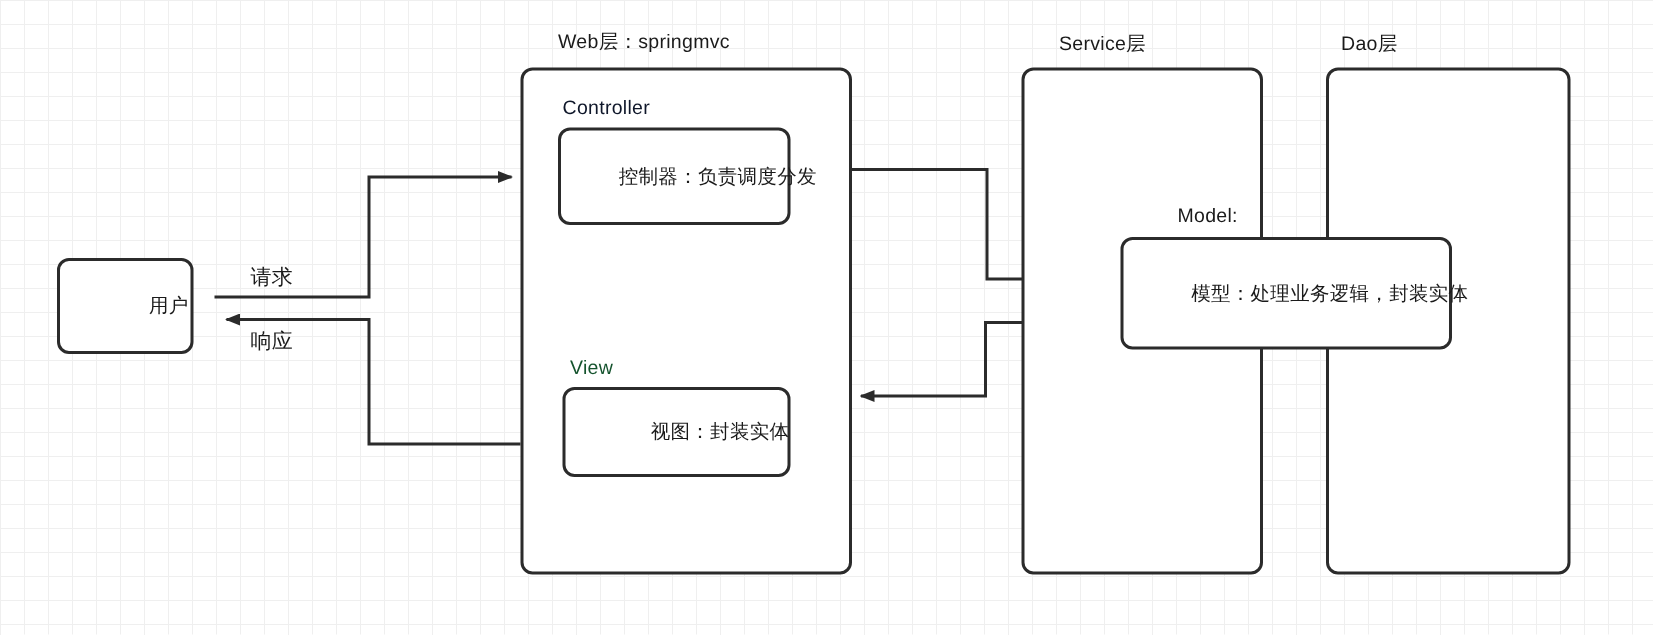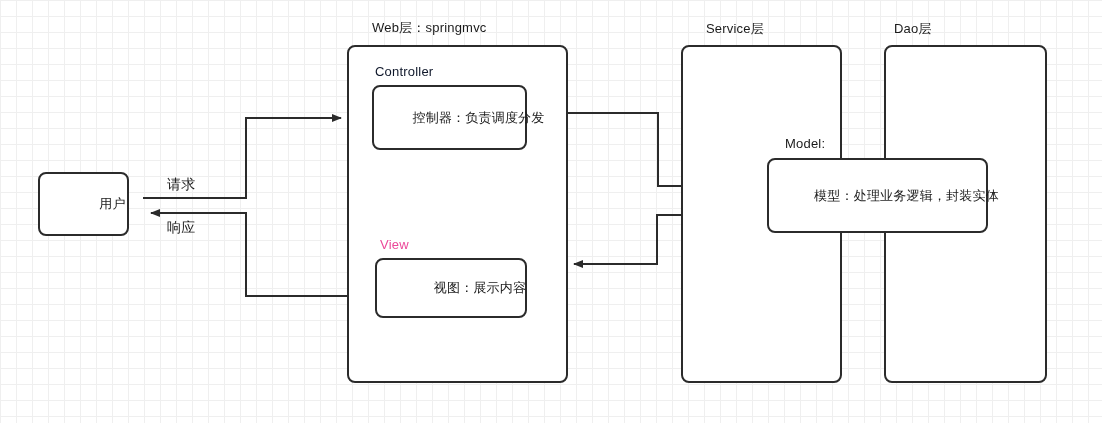--- a/index.html
+++ b/index.html
@@ -111,34 +111,34 @@
 
   <div id="node-group">
       <div class="node" style="left: 38px; top: 172px; width: 91px; height: 64px; border-radius: 8px; border-color: rgb(43, 43, 43);">
         <span class="node-label-text" style="color: rgb(26, 26, 26);">用户</span>
       </div>
       <div class="node" style="left: 347px; top: 45px; width: 221px; height: 338px; border-radius: 8px; border-color: rgb(43, 43, 43);"></div>
       <div class="node" style="left: 372px; top: 85px; width: 155px; height: 65px; border-radius: 8px; border-color: rgb(43, 43, 43);">
         <span class="node-label-text" style="color: rgb(26, 26, 26);">控制器：负责调度分发</span>
       </div>
       <div class="node" style="left: 375px; top: 258px; width: 152px; height: 60px; border-radius: 8px; border-color: rgb(43, 43, 43);">
-        <span class="node-label-text" style="color: rgb(26, 26, 26);">视图：展示内容</span>
+        <span class="node-label-text" style="color: rgb(26, 26, 26);">视图：封装实体</span>
       </div>
       <div class="node" style="left: 681px; top: 45px; width: 161px; height: 338px; border-radius: 8px; border-color: rgb(43, 43, 43);"></div>
       <div class="node" style="left: 884px; top: 45px; width: 163px; height: 338px; border-radius: 8px; border-color: rgb(43, 43, 43);"></div>
-      <div class="node" style="left: 747px; top: 158px; width: 221px; height: 75px; border-radius: 8px; border-color: rgb(43, 43, 43); margin-left: 20px;">
+      <div class="node" style="left: 747px; top: 158px; width: 221px; height: 75px; border-radius: 8px; border-color: rgb(43, 43, 43);">
         <span class="node-label-text" style="color: rgb(26, 26, 26);">模型：处理业务逻辑，封装实体</span>
       </div>
     </div>
   <div id="caption-group">
       <div class="caption" style="left: 352px; top: 19px; color: rgb(26, 26, 26); padding-left: 20px;">Web层：springmvc</div>
       <div class="caption" style="left: 706px; top: 20px; color: rgb(26, 26, 26);">Service层</div>
       <div class="caption" style="left: 894px; top: 20px; color: rgb(26, 26, 26);">Dao层</div>
       <div class="caption" style="left: 375px; top: 64px; color: #0f172a;">Controller</div>
-      <div class="caption" style="left: 380px; top: 237px; color: #ec4899;">View</div>
+      <div class="caption" style="left: 380px; top: 237px; color: #14532d;">View</div>
       <div class="caption" style="left: 752px; top: 136px; color: rgb(26, 26, 26); margin-left: 33px;">Model:</div>
     </div>
   <div id="edge-label-group">
       <div class="edge-label" style="left: 167px; top: 176px; color: rgb(26, 26, 26);">请求</div>
       <div class="edge-label" style="left: 167px; top: 219px; color: rgb(26, 26, 26); text-align: right;">响应</div>
     </div>
 
 </div>
 
 </body></html>

